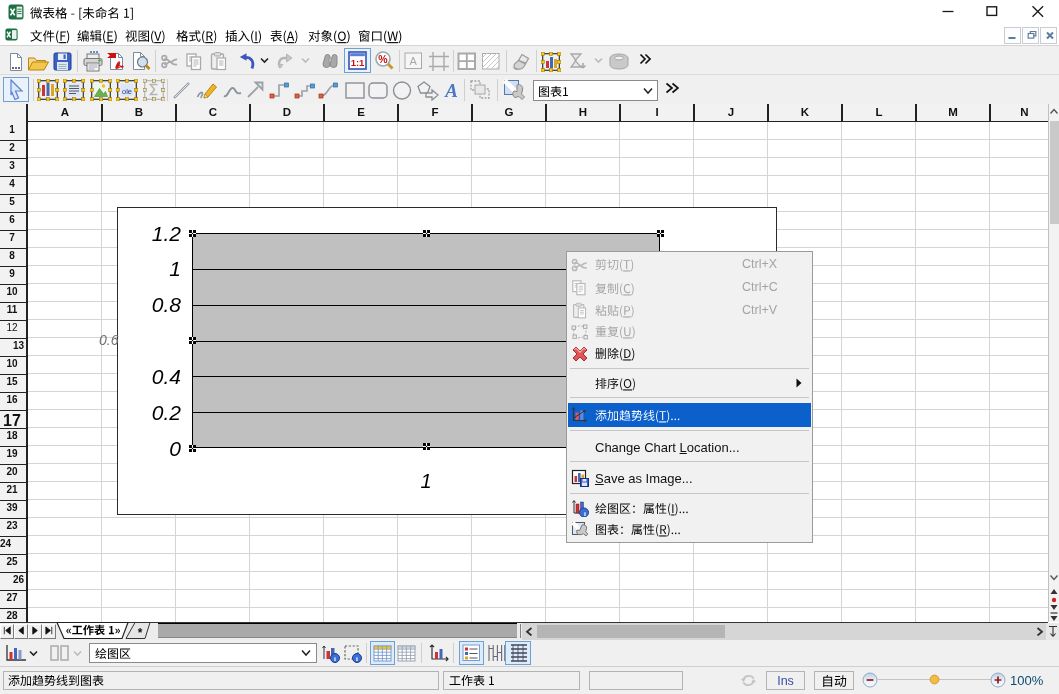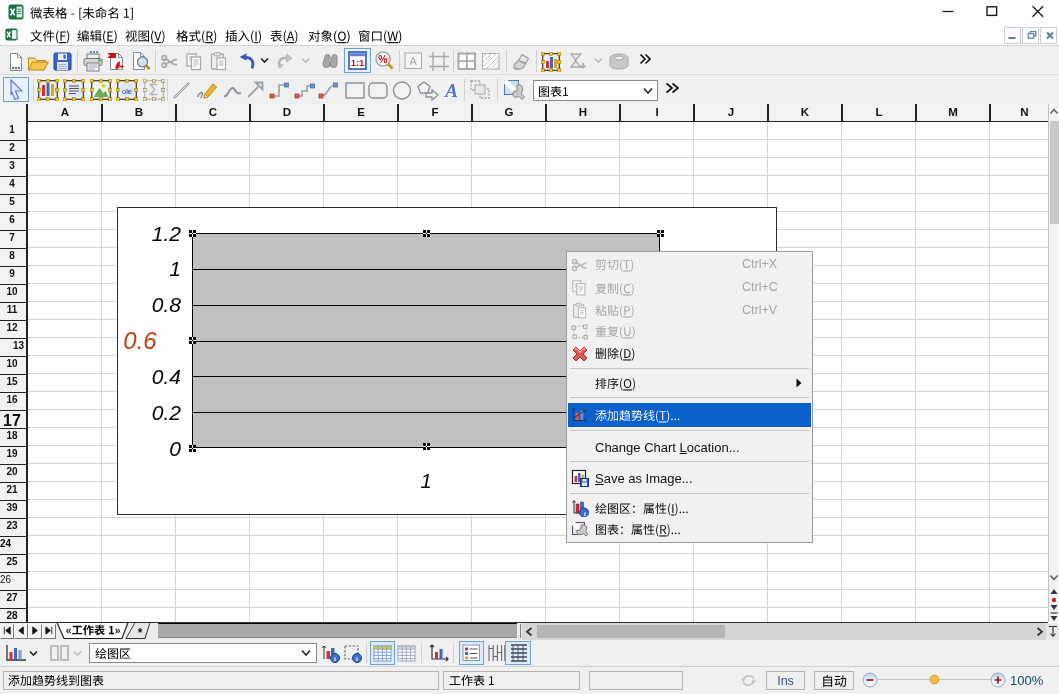--- a/index.html
+++ b/index.html
@@ -427,21 +427,21 @@
     <div class="abs" style="left:0;top:232px;width:24px;text-align:center;font-size:10px;font-weight:bold;color:#111">7</div>
     <div class="abs" style="left:0;top:247.5px;width:26px;height:1.6px;background:#222"></div>
     <div class="abs" style="left:0;top:250px;width:24px;text-align:center;font-size:10px;font-weight:bold;color:#111">8</div>
     <div class="abs" style="left:0;top:265.5px;width:26px;height:1.6px;background:#222"></div>
     <div class="abs" style="left:0;top:268px;width:24px;text-align:center;font-size:10px;font-weight:bold;color:#111">9</div>
     <div class="abs" style="left:0;top:283.5px;width:26px;height:1.6px;background:#222"></div>
     <div class="abs" style="left:0;top:286px;width:24px;text-align:center;font-size:10px;font-weight:bold;color:#111">10</div>
     <div class="abs" style="left:0;top:301.5px;width:26px;height:1.6px;background:#222"></div>
     <div class="abs" style="left:0;top:304px;width:24px;text-align:center;font-size:10px;font-weight:bold;color:#111">11</div>
     <div class="abs" style="left:0;top:319.5px;width:26px;height:1.6px;background:#222"></div>
-    <div class="abs" style="left:0;top:322px;width:24px;text-align:center;font-size:10px;font-weight:bold;color:#111">12</div>
+    <div class="abs" style="left:0;top:322px;width:24px;text-align:center;font-size:10px;font-weight:normal;color:#111">12</div>
     <div class="abs" style="left:0;top:337.5px;width:26px;height:1.6px;background:#222"></div>
     <div class="abs" style="left:0;top:340px;width:24px;text-align:right;font-size:10px;font-weight:bold;color:#111">13</div>
     <div class="abs" style="left:0;top:355.5px;width:26px;height:1.6px;background:#222"></div>
     <div class="abs" style="left:0;top:358px;width:24px;text-align:center;font-size:10px;font-weight:bold;color:#111">10</div>
     <div class="abs" style="left:0;top:373.5px;width:26px;height:1.6px;background:#222"></div>
     <div class="abs" style="left:0;top:376px;width:24px;text-align:center;font-size:10px;font-weight:bold;color:#111">15</div>
     <div class="abs" style="left:0;top:391.5px;width:26px;height:1.6px;background:#222"></div>
     <div class="abs" style="left:0;top:394px;width:24px;text-align:center;font-size:10px;font-weight:bold;color:#111">16</div>
     <div class="abs" style="left:0;top:409.5px;width:26px;height:1.6px;background:#222"></div>
     <div class="abs" style="left:0;top:412px;width:24px;text-align:center;font-size:16px;font-weight:bold;color:#111">17</div>
@@ -455,38 +455,38 @@
     <div class="abs" style="left:0;top:484px;width:24px;text-align:center;font-size:10px;font-weight:bold;color:#111">21</div>
     <div class="abs" style="left:0;top:499.5px;width:26px;height:1.6px;background:#222"></div>
     <div class="abs" style="left:0;top:502px;width:24px;text-align:center;font-size:10px;font-weight:bold;color:#111">39</div>
     <div class="abs" style="left:0;top:517.5px;width:26px;height:1.6px;background:#222"></div>
     <div class="abs" style="left:0;top:520px;width:24px;text-align:center;font-size:10px;font-weight:bold;color:#111">23</div>
     <div class="abs" style="left:0;top:535.5px;width:26px;height:1.6px;background:#222"></div>
     <div class="abs" style="left:0;top:538px;width:24px;text-align:left;font-size:10px;font-weight:bold;color:#111">24</div>
     <div class="abs" style="left:0;top:553.5px;width:26px;height:1.6px;background:#222"></div>
     <div class="abs" style="left:0;top:556px;width:24px;text-align:center;font-size:10px;font-weight:bold;color:#111">25</div>
     <div class="abs" style="left:0;top:571.5px;width:26px;height:1.6px;background:#222"></div>
-    <div class="abs" style="left:0;top:574px;width:24px;text-align:left;font-size:10px;font-weight:normal;color:#111">26</div>
+    <div class="abs" style="left:0;top:574px;width:24px;text-align:right;font-size:10px;font-weight:bold;color:#111">26</div>
     <div class="abs" style="left:0;top:589.5px;width:26px;height:1.6px;background:#222"></div>
     <div class="abs" style="left:0;top:592px;width:24px;text-align:center;font-size:10px;font-weight:bold;color:#111">27</div>
     <div class="abs" style="left:0;top:607.5px;width:26px;height:1.6px;background:#222"></div>
     <div class="abs" style="left:0;top:610px;width:24px;text-align:center;font-size:10px;font-weight:bold;color:#111">28</div>
     <div class="abs" style="left:0;top:625.5px;width:26px;height:1.6px;background:#222"></div>
     <div class="abs" style="left:0;top:622px;width:1048px;height:1px;background:#333"></div>
     <div class="abs" style="left:117px;top:207px;width:660px;height:308px;background:#fff;border:1px solid #2b2b2b"></div>
     <div class="abs" style="left:192px;top:233px;width:468px;height:215px;background:#c0c0c0;border:1px solid #000"></div>
     <div class="abs" style="left:192px;top:268.8px;width:468px;height:1px;background:#000"></div>
     <div class="abs" style="left:192px;top:304.7px;width:468px;height:1px;background:#000"></div>
     <div class="abs" style="left:192px;top:340.5px;width:468px;height:1px;background:#000"></div>
     <div class="abs" style="left:192px;top:376.3px;width:468px;height:1px;background:#000"></div>
     <div class="abs" style="left:192px;top:412.2px;width:468px;height:1px;background:#000"></div>
     <div class="abs" style="left:99px;top:222.5px;width:82px;text-align:right;font-size:21px;font-style:italic;color:#000;line-height:21px">1.2</div>
     <div class="abs" style="left:99px;top:258.3px;width:82px;text-align:right;font-size:21px;font-style:italic;color:#000;line-height:21px">1</div>
     <div class="abs" style="left:99px;top:294.2px;width:82px;text-align:right;font-size:21px;font-style:italic;color:#000;line-height:21px">0.8</div>
-    <div class="abs" style="left:99px;top:330.0px;width:82px;text-align:center;font-size:24px;font-style:italic;color:#c2410c;line-height:21px">0.6</div>
+    <div class="abs" style="left:99px;top:330.0px;width:82px;text-align:left;font-size:14px;font-style:italic;color:#737373;line-height:21px">0.6</div>
     <div class="abs" style="left:99px;top:365.8px;width:82px;text-align:right;font-size:21px;font-style:italic;color:#000;line-height:21px">0.4</div>
     <div class="abs" style="left:99px;top:401.7px;width:82px;text-align:right;font-size:21px;font-style:italic;color:#000;line-height:21px">0.2</div>
     <div class="abs" style="left:99px;top:437.5px;width:82px;text-align:right;font-size:21px;font-style:italic;color:#000;line-height:21px">0</div>
     <div class="abs" style="left:406px;top:470px;width:40px;text-align:center;font-size:20px;font-style:italic;color:#000">1</div>
     <svg class="abs" style="left:188.5px;top:229.5px" width="7" height="7" viewBox="0 0 7 7">
       <rect width="7" height="7" fill="#000"></rect>
       <path d="M3.5 -0.5v8M-0.5 3.5h8" stroke="#fff" stroke-width="1.1"></path>
       <rect x="2.9" y="2.9" width="1.2" height="1.2" fill="#000"></rect>
     </svg>
     <svg class="abs" style="left:422.5px;top:229.5px" width="7" height="7" viewBox="0 0 7 7">

